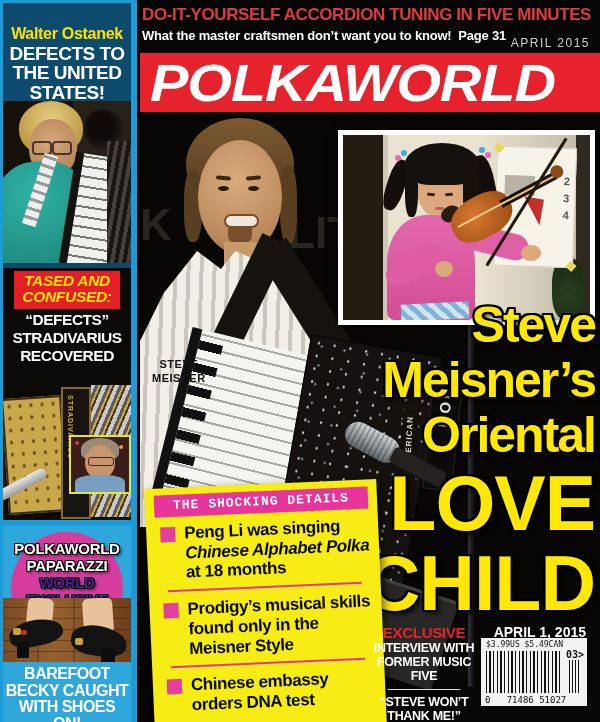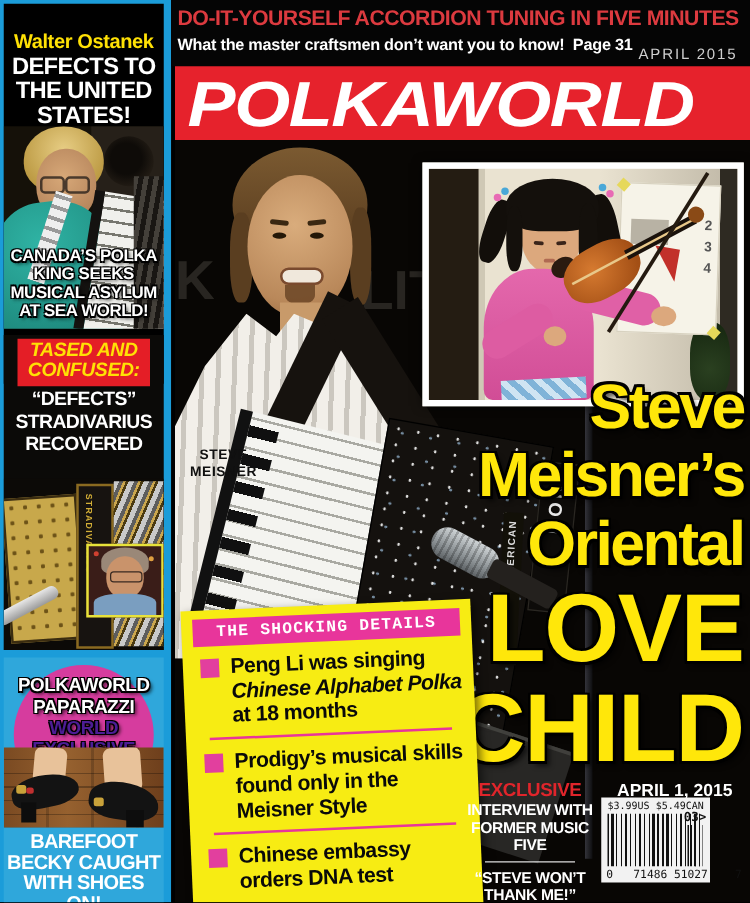--- a/index.html
+++ b/index.html
@@ -4,21 +4,21 @@
 <style>
   html,body{margin:0;padding:0;background:#000;}
   .page{position:relative;width:600px;height:722px;background:#000;overflow:hidden;
         font-family:"Liberation Sans",sans-serif;}
   .outl{text-shadow:-1px -1px 0 #000,1px -1px 0 #000,-1px 1px 0 #000,1px 1px 0 #000,2px 2px 3px rgba(0,0,0,.8);}
   .outl2{text-shadow:-2px -2px 0 #000,2px -2px 0 #000,-2px 2px 0 #000,2px 2px 0 #000,0 -2px 0 #000,0 2px 0 #000,-2px 0 0 #000,2px 0 0 #000,4px 4px 4px rgba(0,0,0,.6);}
 
   
   .sidebar{position:absolute;left:0;top:0;width:137px;height:722px;background:#1B9CD9;}
   .sect{position:absolute;left:3px;width:128px;overflow:hidden;}
-  .s1{top:3px;height:304px;background:#000000;}
+  .s1{top:3px;height:304px;background:#0c4a6e;}
   .s2{top:268px;height:252px;background:#0b0a08;}
   .s3{top:526px;height:196px;background:#2FA7DB;}
   .s1-kicker{margin-top:22px;text-align:center;color:#FFE105;font-weight:bold;font-size:16px;letter-spacing:-.3px;}
   .s1-headline{margin-top:1px;text-align:center;color:#fff;font-weight:bold;font-size:19px;line-height:1.02;letter-spacing:-.5px;}
   .photo1{position:absolute;left:0;top:98px;width:128px;height:162px;background:#151109;overflow:hidden;}
   .p1-speaker{position:absolute;right:0;top:0;width:58px;height:62px;background:#262019;}
   .p1-cone{position:absolute;right:8px;top:8px;width:40px;height:40px;border-radius:50%;background:radial-gradient(circle at 45% 45%,#0e0b08 40%,#332a1f);}
   .p1-hair{position:absolute;left:16px;top:0;width:64px;height:54px;border-radius:50% 50% 45% 45%;background:radial-gradient(circle at 50% 35%,#E7CD84,#BC9A43 75%);}
   .p1-face{position:absolute;left:26px;top:18px;width:48px;height:58px;border-radius:48%;background:radial-gradient(circle at 45% 40%,#D7A878,#B4835A 80%);}
   .p1-lens{position:absolute;width:16px;height:10px;border:2px solid rgba(50,40,32,.85);border-radius:4px;top:40px;}
@@ -147,21 +147,21 @@
   .b-txt{color:#0a0a0a;font-weight:bold;font-size:17px;line-height:1.16;letter-spacing:-.4px;}
   .b-it{font-style:italic;}
   .sep{height:2px;background:#E8359B;width:90%;margin:7px auto 8px;}
 
   .excl{position:absolute;left:228px;top:512px;width:112px;text-align:center;}
   .excl-kicker{color:#E0252B;font-weight:bold;font-size:15px;letter-spacing:-.3px;}
   .excl-desc{color:#fff;font-weight:bold;font-size:12.5px;line-height:1.1;letter-spacing:-.3px;margin-top:1px;}
   .excl-line{width:72px;height:1px;background:#ddd;margin:6px auto;}
   .excl-quote{color:#fff;font-weight:bold;font-size:12.5px;line-height:1.1;letter-spacing:-.3px;}
   .date2{position:absolute;right:14px;top:512px;color:#fff;font-weight:bold;font-size:14px;}
-  .barcode{position:absolute;left:341px;top:526px;width:87px;height:68px;background:#F2F2F2;}
+  .barcode{position:absolute;left:341px;top:526px;width:106px;height:68px;background:#F2F2F2;}
   .bc-price{position:absolute;left:5px;top:2px;font-family:"DejaVu Sans Mono",monospace;font-size:8px;color:#111;white-space:pre;}
   .bc-corner{position:absolute;right:3px;top:11px;font-family:"DejaVu Sans Mono",monospace;font-size:10px;font-weight:bold;color:#111;}
   .bc-bars{position:absolute;left:5px;top:13px;width:76px;height:42px;
            background:repeating-linear-gradient(90deg,#111 0 1px,transparent 1px 3px,#111 3px 5px,transparent 5px 7px,#111 7px 8px,transparent 8px 11px);}
   .bc-bars2{position:absolute;right:6px;top:22px;width:12px;height:33px;
             background:repeating-linear-gradient(90deg,#111 0 1px,transparent 1px 3px,#111 3px 4px,transparent 4px 6px);}
   .bc-digits{position:absolute;left:4px;bottom:1px;font-family:"DejaVu Sans Mono",monospace;font-size:9px;color:#111;white-space:pre;}
 </style>
 </head>
 <body>
@@ -177,21 +177,20 @@
         <div class="p1-speaker"></div>
         <div class="p1-cone"></div>
         <div class="p1-hair"></div>
         <div class="p1-face"></div>
         <div class="p1-lens" style="left:29px;"></div>
         <div class="p1-lens" style="left:49px;"></div>
         <div class="p1-shirt"></div>
         <div class="p1-strap"></div>
         <div class="p1-keys"></div>
         <div class="p1-bellows"></div>
-        <div class="p1-caption outl">CANADA’S POLKA KING SEEKS MUSICAL ASYLUM AT SEA WORLD!</div>
       </div>
     </div>
 
     <div class="sect s2">
       <div class="s2-flag">TASED AND CONFUSED:</div>
       <div class="s2-headline">“DEFECTS” STRADIVARIUS RECOVERED</div>
       <div class="photo2">
         <div class="p2-left"></div>
         <div class="p2-plate">
           <div class="p2-brand">STRADIVARIUS</div>

